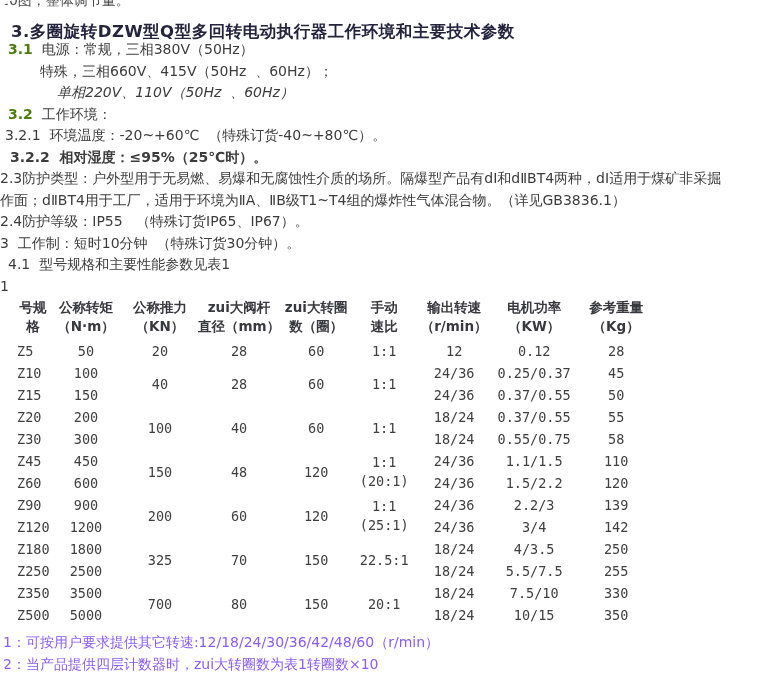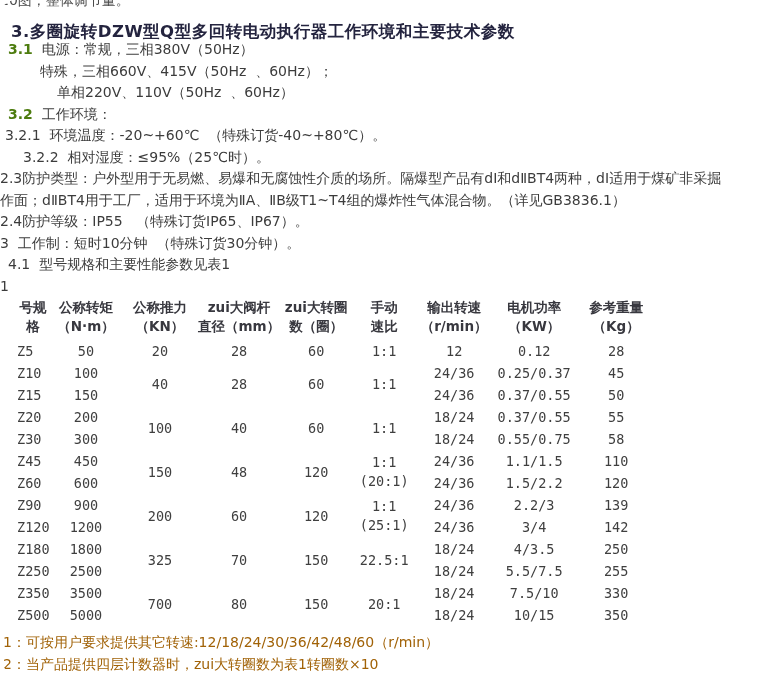--- a/index.html
+++ b/index.html
@@ -45,35 +45,35 @@
     line-height:19px;white-space:pre;
     font-family:"DejaVu Sans Mono","DejaVu Sans",monospace;
   }
   table.spec td.model{
     text-align:left;padding-left:1px;
     font-family:"DejaVu Sans Mono","DejaVu Sans",monospace;
   }
   #footnotes{
     position:absolute;top:631px;left:3px;width:760px;
   }
-  .footnote{height:22px;line-height:22px;white-space:pre;color:#a16207;}
+  .footnote{height:22px;line-height:22px;white-space:pre;color:#8b5cf6;}
 </style>
 </head>
 <body>
 
 <div id="page">
   <div class="top-clip">10图，整体调节量。</div>
   <h1 class="doc-title">3.多圈旋转DZW型Q型多回转电动执行器工作环境和主要技术参数</h1>
   <div id="body-lines">
       <div class="line" style="padding-left: 8px;"><b>3.1</b>  电源：常规，三相380V（50Hz）</div>
       <div class="line" style="padding-left: 40px;">特殊，三相660V、415V（50Hz  、60Hz）；</div>
-      <div class="line" style="padding-left: 57px;">单相220V、110V（50Hz  、60Hz）</div>
+      <div class="line" style="padding-left: 57px; font-style: italic;">单相220V、110V（50Hz  、60Hz）</div>
       <div class="line" style="padding-left: 8px;"><b>3.2</b>  工作环境：</div>
       <div class="line" style="padding-left: 5px;">3.2.1  环境温度：-20~+60℃  （特殊订货-40~+80℃）。</div>
-      <div class="line" style="padding-left: 23px;">3.2.2  相对湿度：≤95%（25℃时）。</div>
+      <div class="line" style="padding-left: 10px; font-weight: bold;">3.2.2  相对湿度：≤95%（25℃时）。</div>
       <div class="line" style="padding-left: 0px;">2.3防护类型：户外型用于无易燃、易爆和无腐蚀性介质的场所。隔爆型产品有dⅠ和dⅡBT4两种，dⅠ适用于煤矿非采掘</div>
       <div class="line" style="padding-left: 0px;">作面；dⅡBT4用于工厂，适用于环境为ⅡA、ⅡB级T1~T4组的爆炸性气体混合物。（详见GB3836.1）</div>
       <div class="line" style="padding-left: 0px;">2.4防护等级：IP55   （特殊订货IP65、IP67）。</div>
       <div class="line" style="padding-left: 0px;">3  工作制：短时10分钟  （特殊订货30分钟）。</div>
       <div class="line" style="padding-left: 8px;">4.1  型号规格和主要性能参数见表1</div>
       <div class="line" style="padding-left: 0px;">1</div>
     </div>
   <table class="spec">
     <colgroup>
         <col style="width: 34px;">

